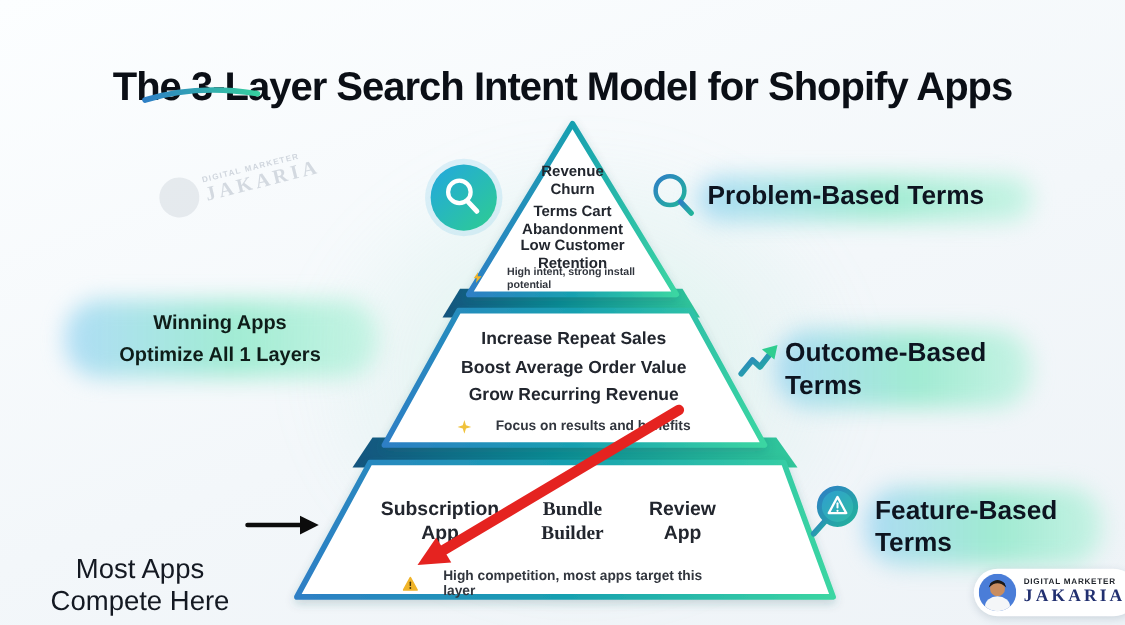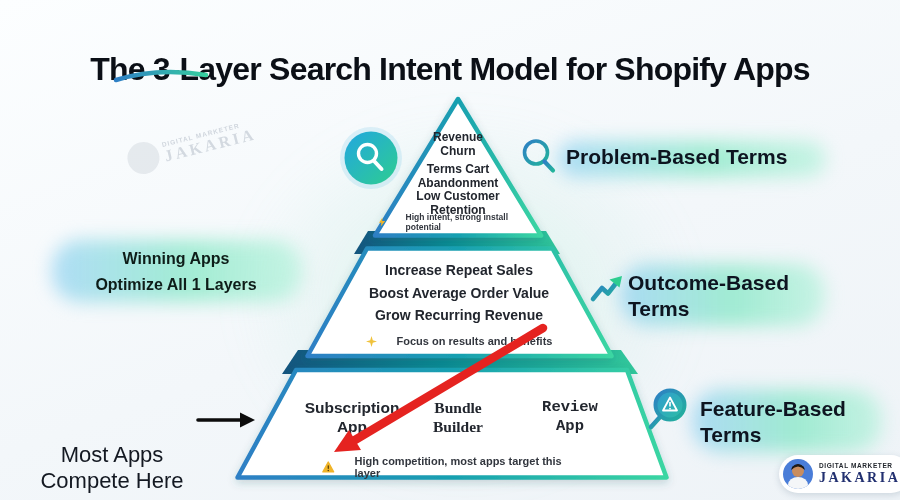--- a/index.html
+++ b/index.html
@@ -26,21 +26,21 @@
   .txt{position:absolute;z-index:4;text-align:center;}
   .pyr-item{font-weight:700;color:#22262e;font-size:12px;line-height:13.5px;}
   .i-top1{left:418px;top:131px;width:80px;}
   .i-top2{left:403px;top:163px;width:110px;}
   .i-top3{left:403px;top:190px;width:110px;}
   .mid-items{left:339px;top:259px;width:240px;font-weight:700;color:#22262e;
     font-size:14px;line-height:22.5px;}
   .col{font-weight:700;color:#22262e;font-size:15.5px;line-height:19px;}
   .c-sub{left:302px;top:398px;width:100px;}
   .c-bun{left:423px;top:398px;width:70px;font-family:Liberation Serif, serif;}
-  .c-rev{left:540px;top:398px;width:60px;font-family:Liberation Mono, monospace;}
+  .c-rev{left:516px;top:398px;width:60px;}
 
   .note{position:absolute;z-index:4;display:flex;align-items:center;justify-content:center;
     gap:20px;font-weight:600;color:#32363e;}
   .n-top{left:378px;top:212px;width:160px;font-size:8.5px;}
   .n-mid{left:359px;top:335px;width:200px;font-size:11px;}
   .n-bot{left:322px;top:455px;width:260px;font-size:11px;}
 
   .callout{position:absolute;z-index:4;font-weight:800;color:#0d1420;}
   .winning{left:46px;top:246px;width:260px;text-align:center;font-size:16px;line-height:26px;color:#0e1d19;}
   .compete{left:32px;top:394px;width:160px;text-align:center;font-size:22px;line-height:26px;font-weight:500;color:#141922;margin-top:48px;}

